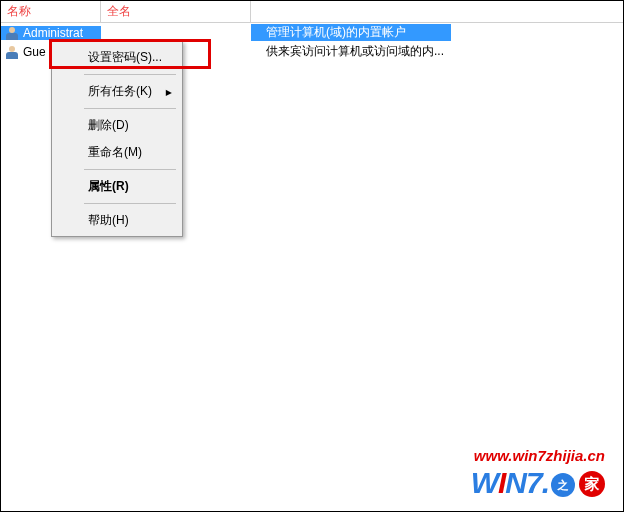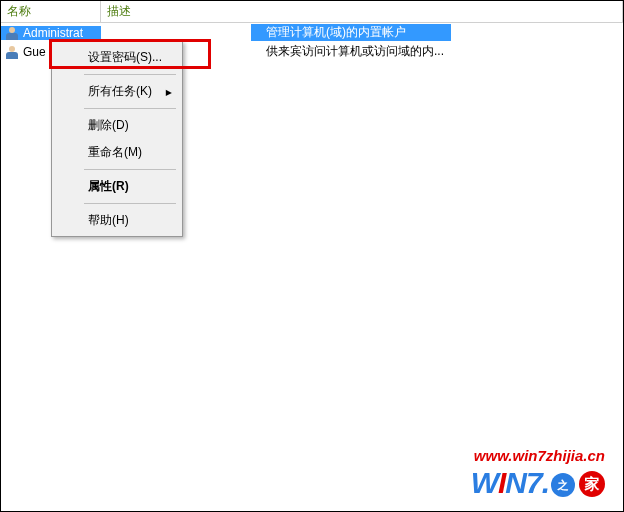--- a/index.html
+++ b/index.html
@@ -16,21 +16,21 @@
     border: 1px solid #000;
   }
   .header-row {
     display: flex;
     height: 22px;
     border-bottom: 1px solid #d0d0d0;
   }
   .header-cell {
     padding: 3px 6px;
     border-right: 1px solid #d0d0d0;
-    color: #4d7c0f;
+    color: #ef4444;
     background: #fff;
     display: flex;
     align-items: center;
   }
   .listview {
     position: relative;
   }
   .row {
     display: flex;
     height: 19px;
@@ -161,21 +161,21 @@
     position:relative;
     top:-4px;
     margin-left:2px;
   }
 </style>
 </head>
 <body>
 
 <div class="header-row">
   <div class="header-cell" style="width:100px">名称</div>
-  <div class="header-cell" style="flex:1">描述</div>
+  <div class="header-cell" style="width:150px">全名</div>
 </div>
 
 <div class="listview">
   <div class="row selected">
     <div class="cell-name">
       <span class="user-icon"></span>
       <span>Administrat</span>
     </div>
     <div class="cell-full"></div>
     <div class="cell-desc">管理计算机(域)的内置帐户</div>

